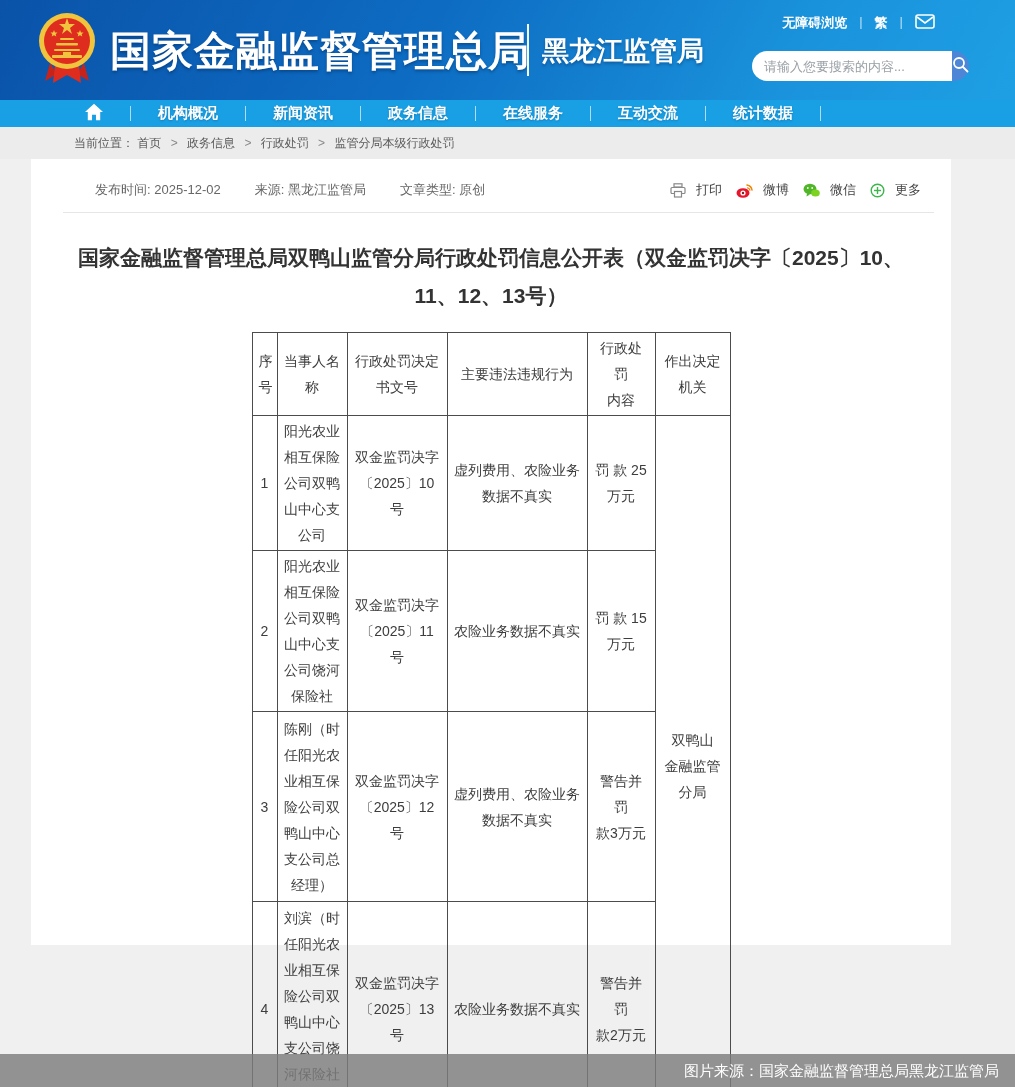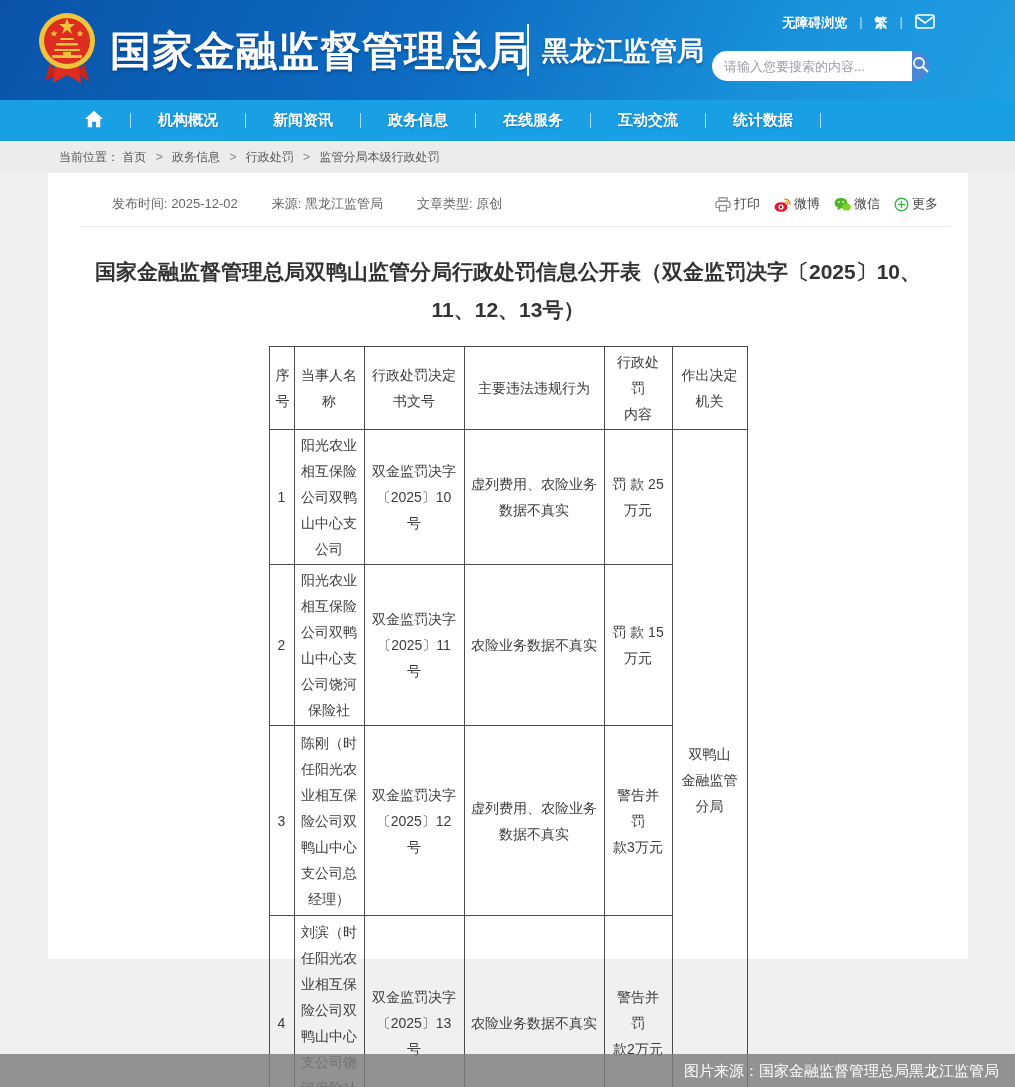--- a/index.html
+++ b/index.html
@@ -13,46 +13,46 @@
   .site-title { position:absolute; left:110px; top:24px; font-size:41px; font-weight:bold;
     color:#fff; letter-spacing:1px; text-shadow:0 2px 3px rgba(0,40,90,.45); white-space:nowrap; }
   .v-divider { position:absolute; left:527px; top:24px; width:2px; height:52px; background:rgba(255,255,255,.95); }
   .bureau { position:absolute; left:542px; top:33px; font-size:27px; font-weight:bold; color:#fff;
     text-shadow:0 2px 3px rgba(0,40,90,.4); white-space:nowrap; }
   .top-links { position:absolute; right:80px; top:14px; display:flex; gap:12px;
     color:#fff; font-size:13px; font-weight:bold; }
   .top-links .sep { color:rgba(255,255,255,.7); font-weight:normal; }
   .top-links a { color:#fff; text-decoration:none; cursor:pointer; }
   .mail-icon svg { display:block; }
-  .search-box { position:absolute; left:712px; top:51px; width:216px; height:14px; display:flex; }
+  .search-box { position:absolute; left:752px; top:51px; width:216px; height:14px; display:flex; }
   .search-input { flex:1; height:30px; border:none; outline:none; border-radius:15px 0 0 15px;
     padding:0 12px; font-size:13px; color:#333; background:#fff; font-family:inherit; }
   .search-input::placeholder { color:#9aa0a6; }
   .search-btn { width:40px; height:30px; border:none; background:#4d86d6; border-radius:0 15px 15px 0;
     cursor:pointer; display:flex; align-items:center; justify-content:center; }
 
   
-  .nav { height:41px; background:#199fe3; display:flex; align-items:center; padding-left:58px; }
+  .nav { height:27px; background:#199fe3; display:flex; align-items:center; padding-left:58px; }
   .nav-home { display:flex; align-items:center; padding:0 26px; cursor:pointer; }
   .nav-sep { width:1px; height:15px; background:rgba(255,255,255,.65); }
   .nav-item { color:#fff; font-size:15px; font-weight:bold; padding:0 27px; cursor:pointer;
     text-decoration:none; white-space:nowrap; text-shadow:0 1px 2px rgba(0,60,110,.3); }
 
   
-  .breadcrumb { height:32px; background:#ececec; line-height:32px; padding-left:59px;
+  .breadcrumb { height:32px; background:#ececec; line-height:32px; padding-left:74px;
     font-size:12px; color:#595959; }
   .breadcrumb a { color:#595959; text-decoration:none; cursor:pointer; }
   .breadcrumb .gt { margin:0 6px; color:#8a8a8a; }
 
   
-  .panel { position:relative; width:920px; margin-left:48px; background:#fff; height:786px; }
+  .panel { position:relative; width:920px; margin-left:31px; background:#fff; height:786px; }
   .meta-row { display:flex; align-items:center; padding:22px 30px 0 64px; font-size:13px; color:#666; }
   .meta-item { margin-right:34px; white-space:nowrap; }
   .share-group { margin-left:auto; display:flex; align-items:center; gap:14px; color:#444; }
-  .share-item { display:flex; align-items:center; gap:3px; cursor:pointer; white-space:nowrap; }
+  .share-item { display:flex; align-items:center; gap:10px; cursor:pointer; white-space:nowrap; }
   .share-item svg { display:block; }
   .meta-divider { border-bottom:1px solid #e6e6e6; margin:13px 17px 0 32px; }
   .article-title { width:852px; margin:26px auto 0; text-align:center; font-size:21px; line-height:38px;
     color:#333; font-weight:700; }
 
   
   table.penalty { margin:17px auto 0; border-collapse:collapse; table-layout:fixed; width:478px; }
   table.penalty th, table.penalty td { border:1px solid #4c4c4c; font-size:14px; font-weight:400;
     color:#3d3d3d; text-align:center; vertical-align:middle; line-height:26px; padding:2px 6px;
     white-space:pre-line; overflow:hidden; }

